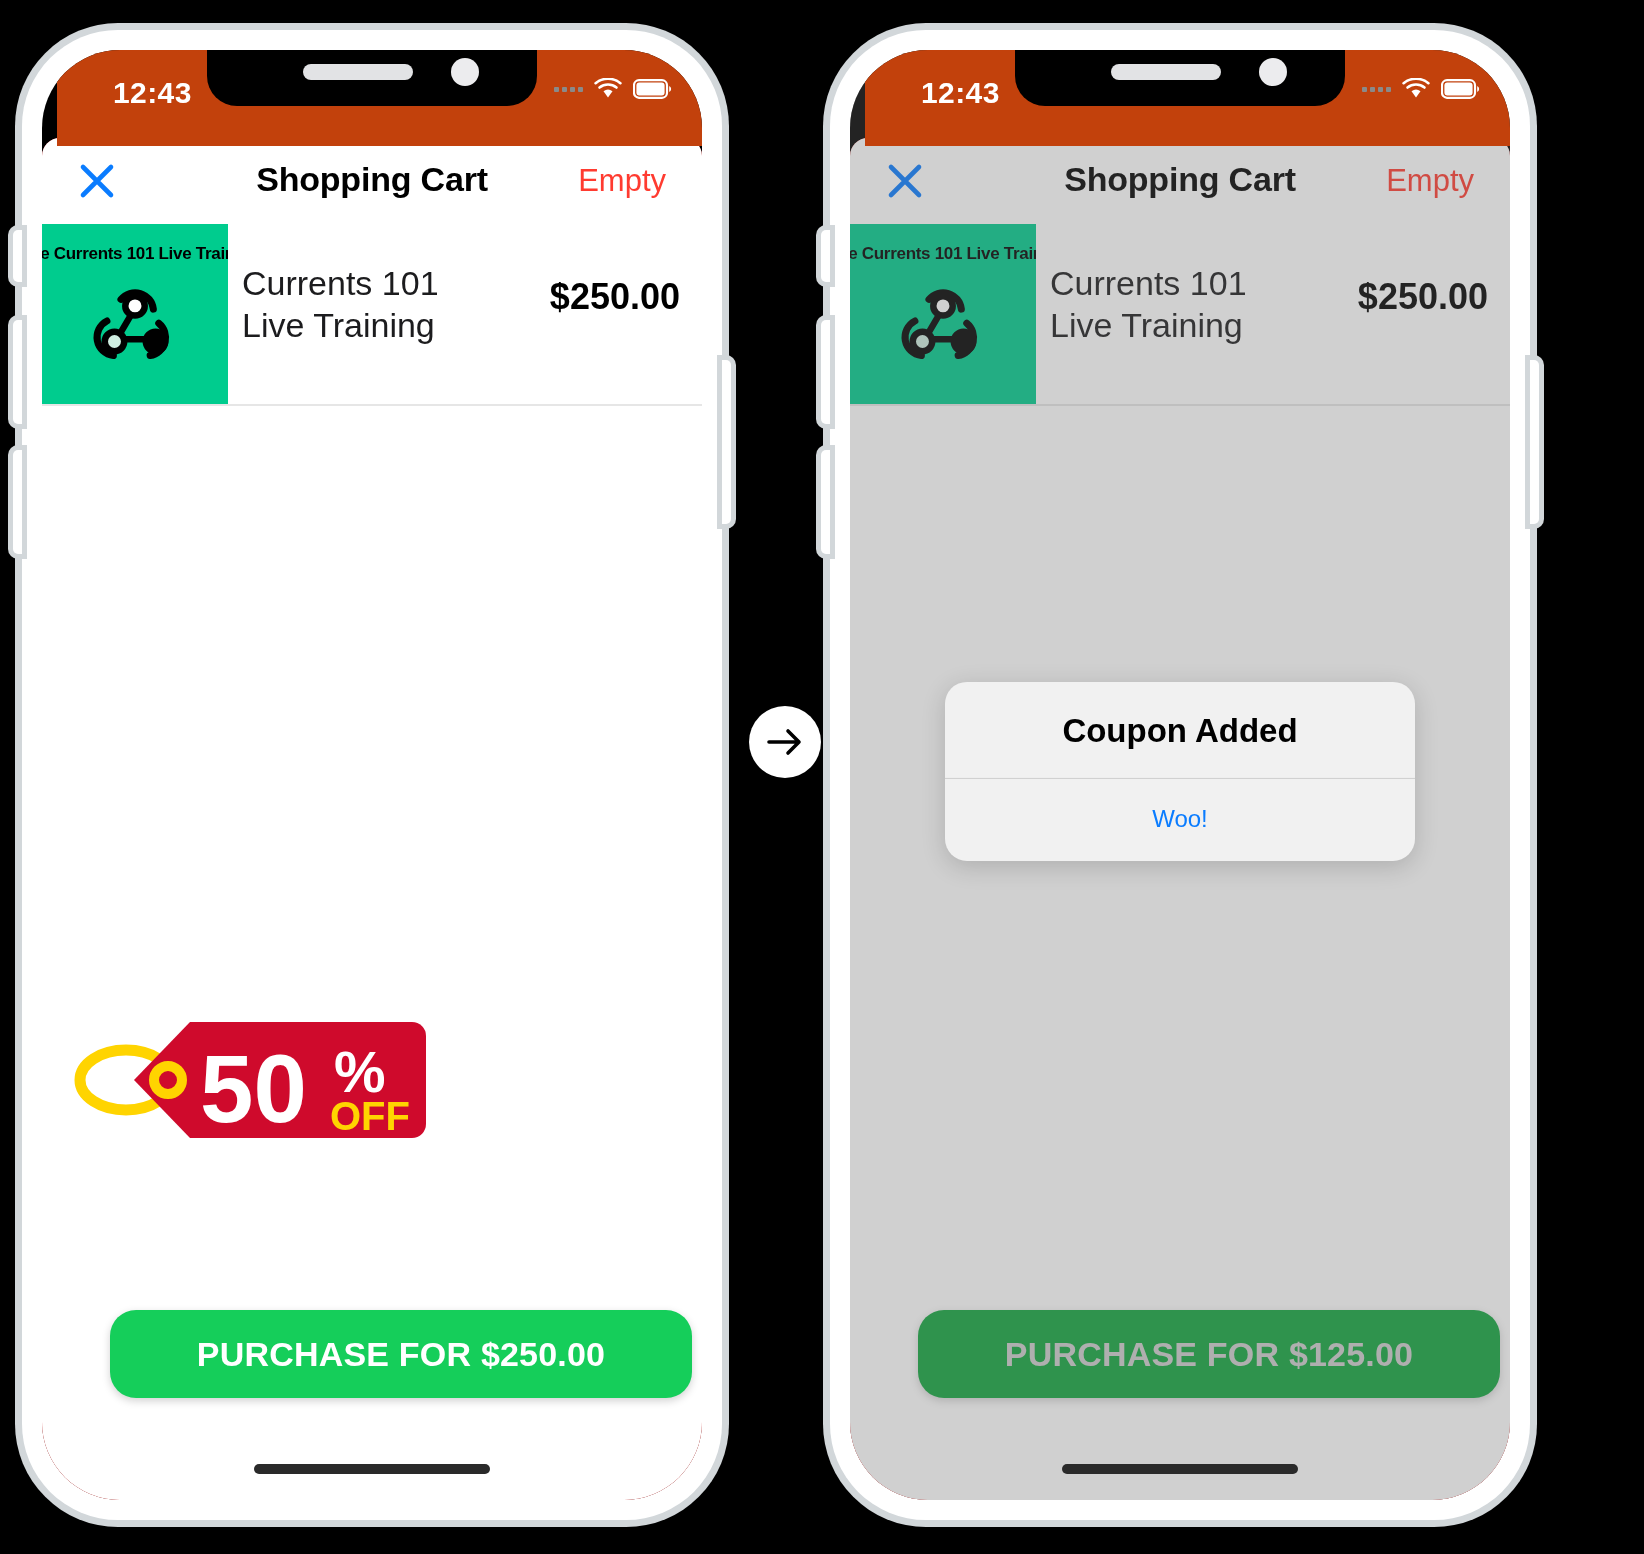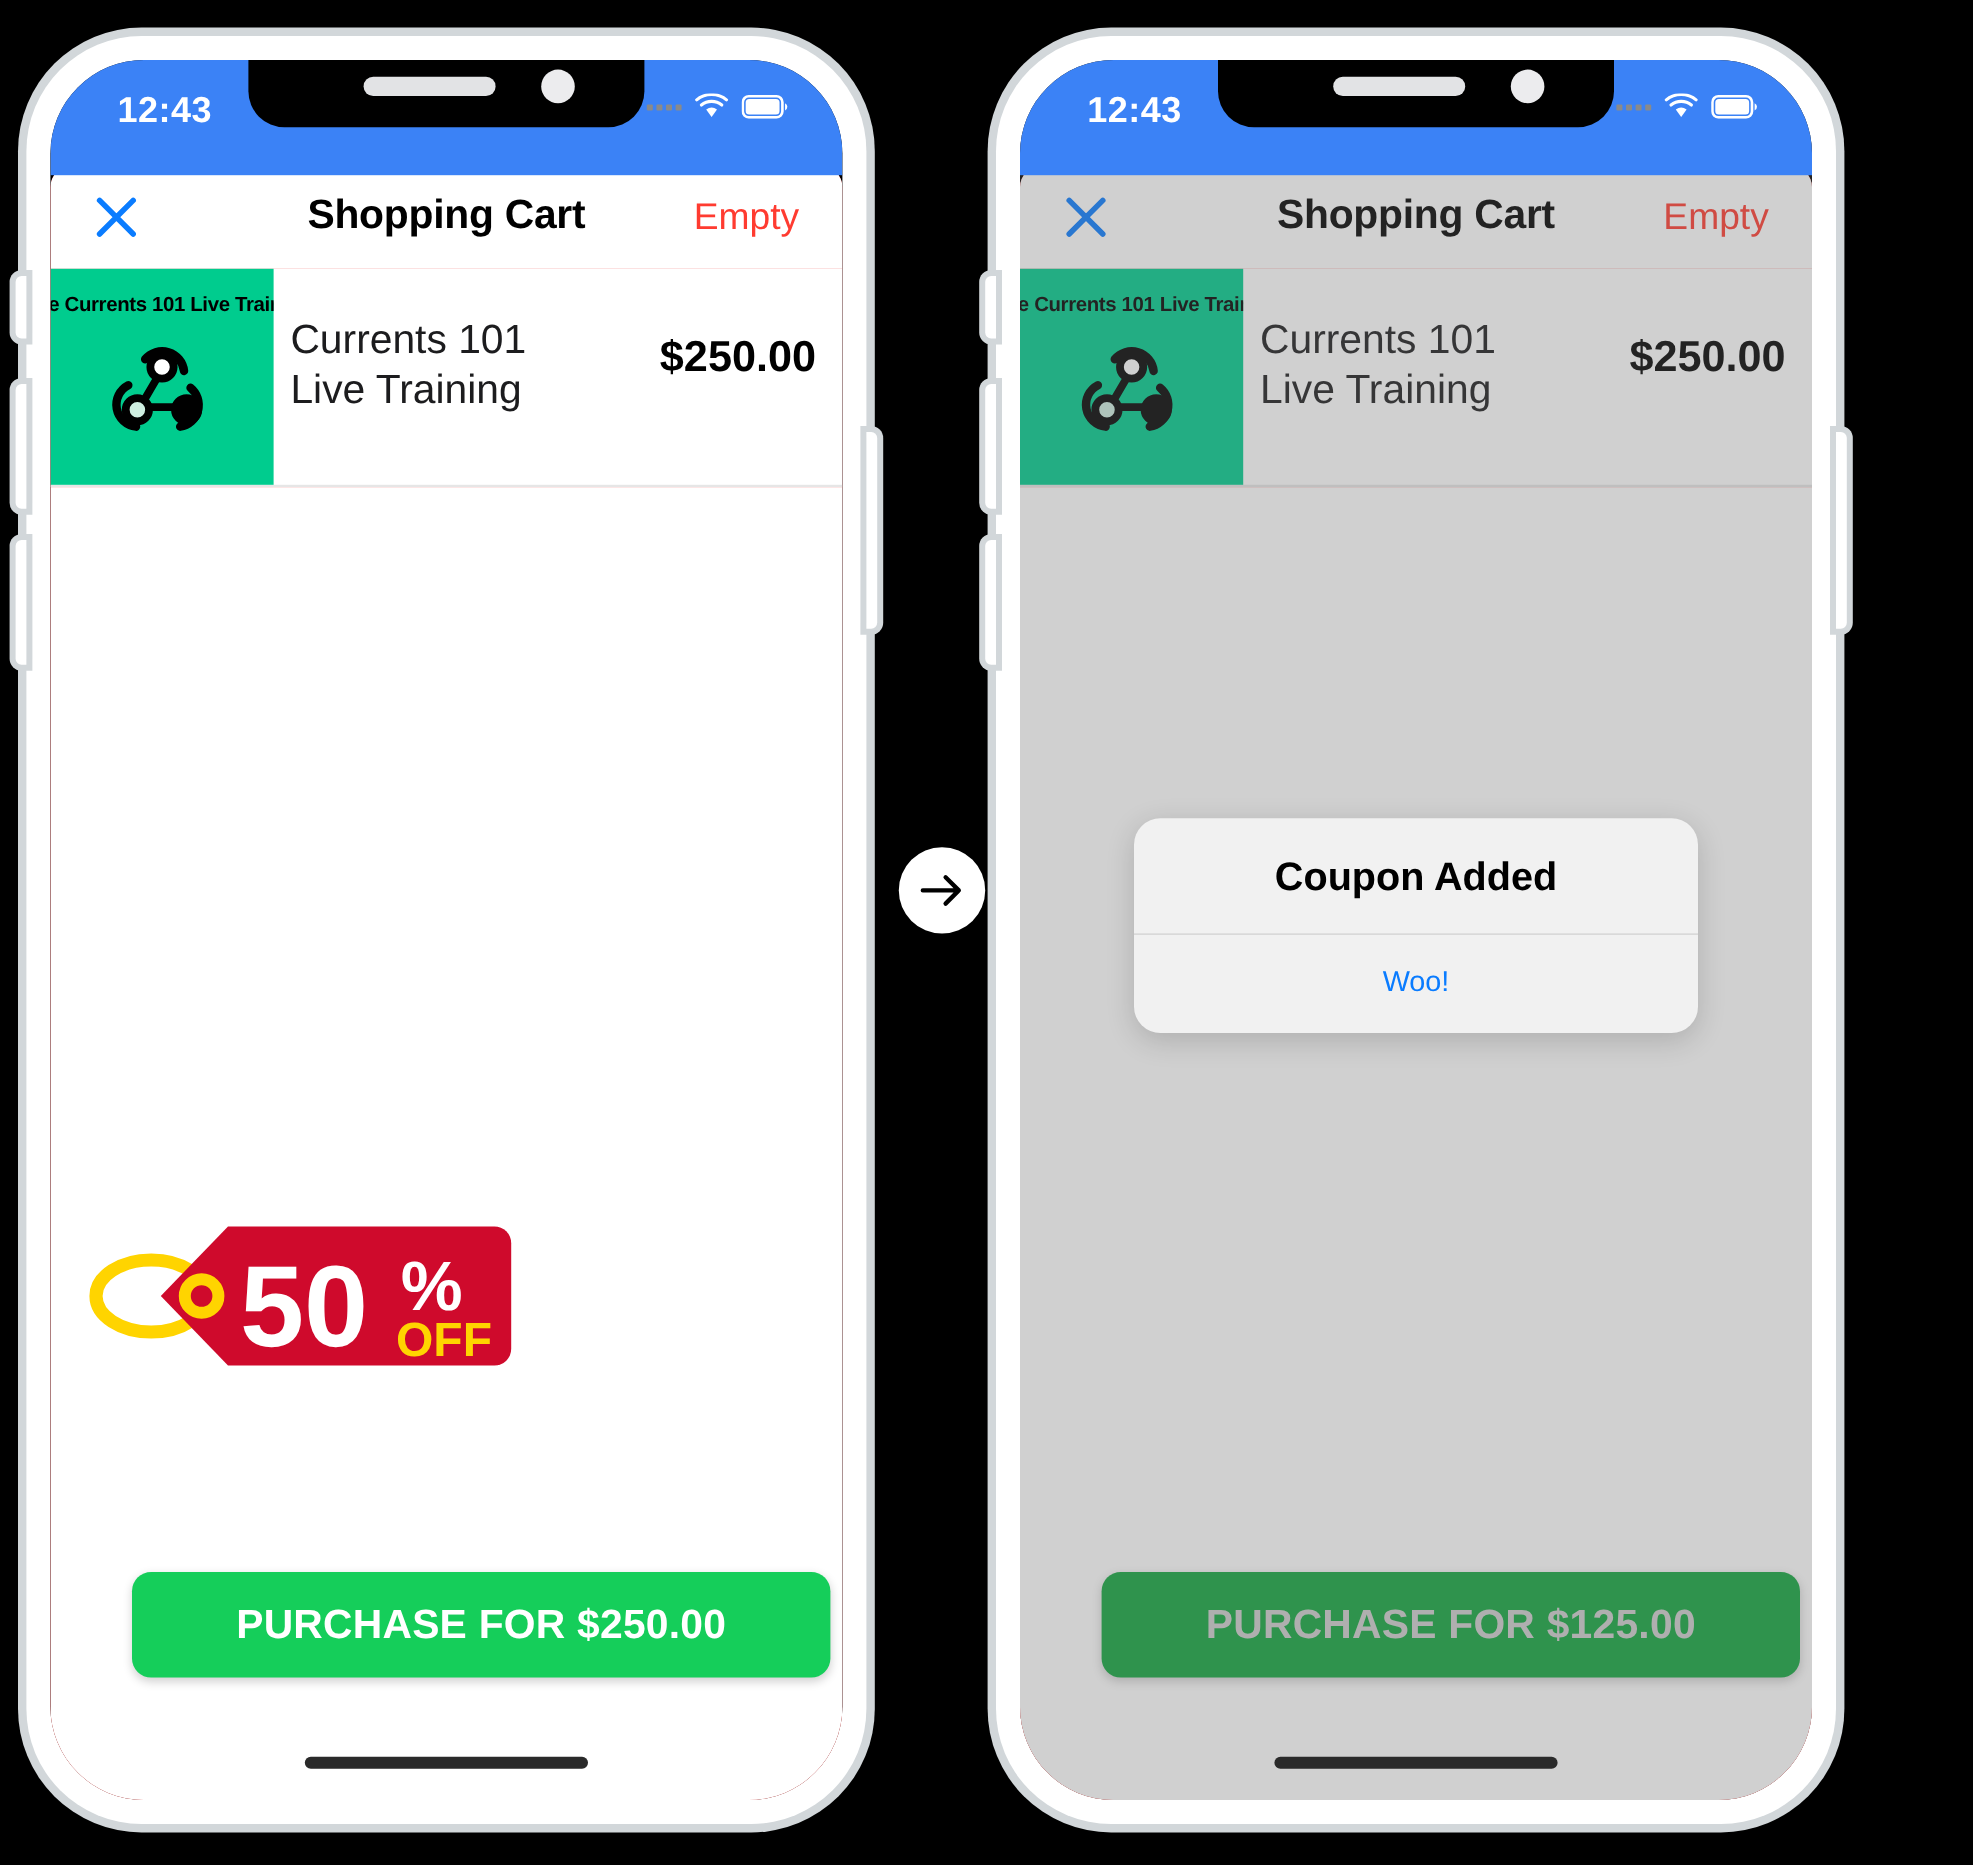--- a/index.html
+++ b/index.html
@@ -45,23 +45,23 @@
     left: 20px; top: 20px;
     width: 660px; height: 1450px;
     border-radius: 78px;
     overflow: hidden;
     background: #000;
   }
 
   
   .statusbar {
     position: absolute;
-    left: 0; top: 0;
+    left: 15px; top: 0;
     width: 100%; height: 96px;
-    background: #3b82f6;
+    background: #c2410c;
     color: #fff;
     z-index: 40;
   }
   .clock {
     position: absolute;
     left: 56px; top: 26px;
     font-size: 30px;
     font-weight: bold;
     letter-spacing: 0.4px;
     color: #ffffff;
@@ -211,21 +211,21 @@
   }
 
   
   .purchase {
     position: absolute;
     left: 68px;
     bottom: 102px;
     width: 582px;
     height: 88px;
     background: #15ce5a;
-    border-radius: 16px;
+    border-radius: 26px;
     border: none;
     color: #ffffff;
     font-size: 34px;
     font-weight: bold;
     letter-spacing: 0.2px;
     font-family: "Liberation Sans", sans-serif;
     box-shadow: 0 3px 8px rgba(0,0,0,0.18);
   }
   .right .purchase { background: #13a63f; color: #cfcfcf; }
 

